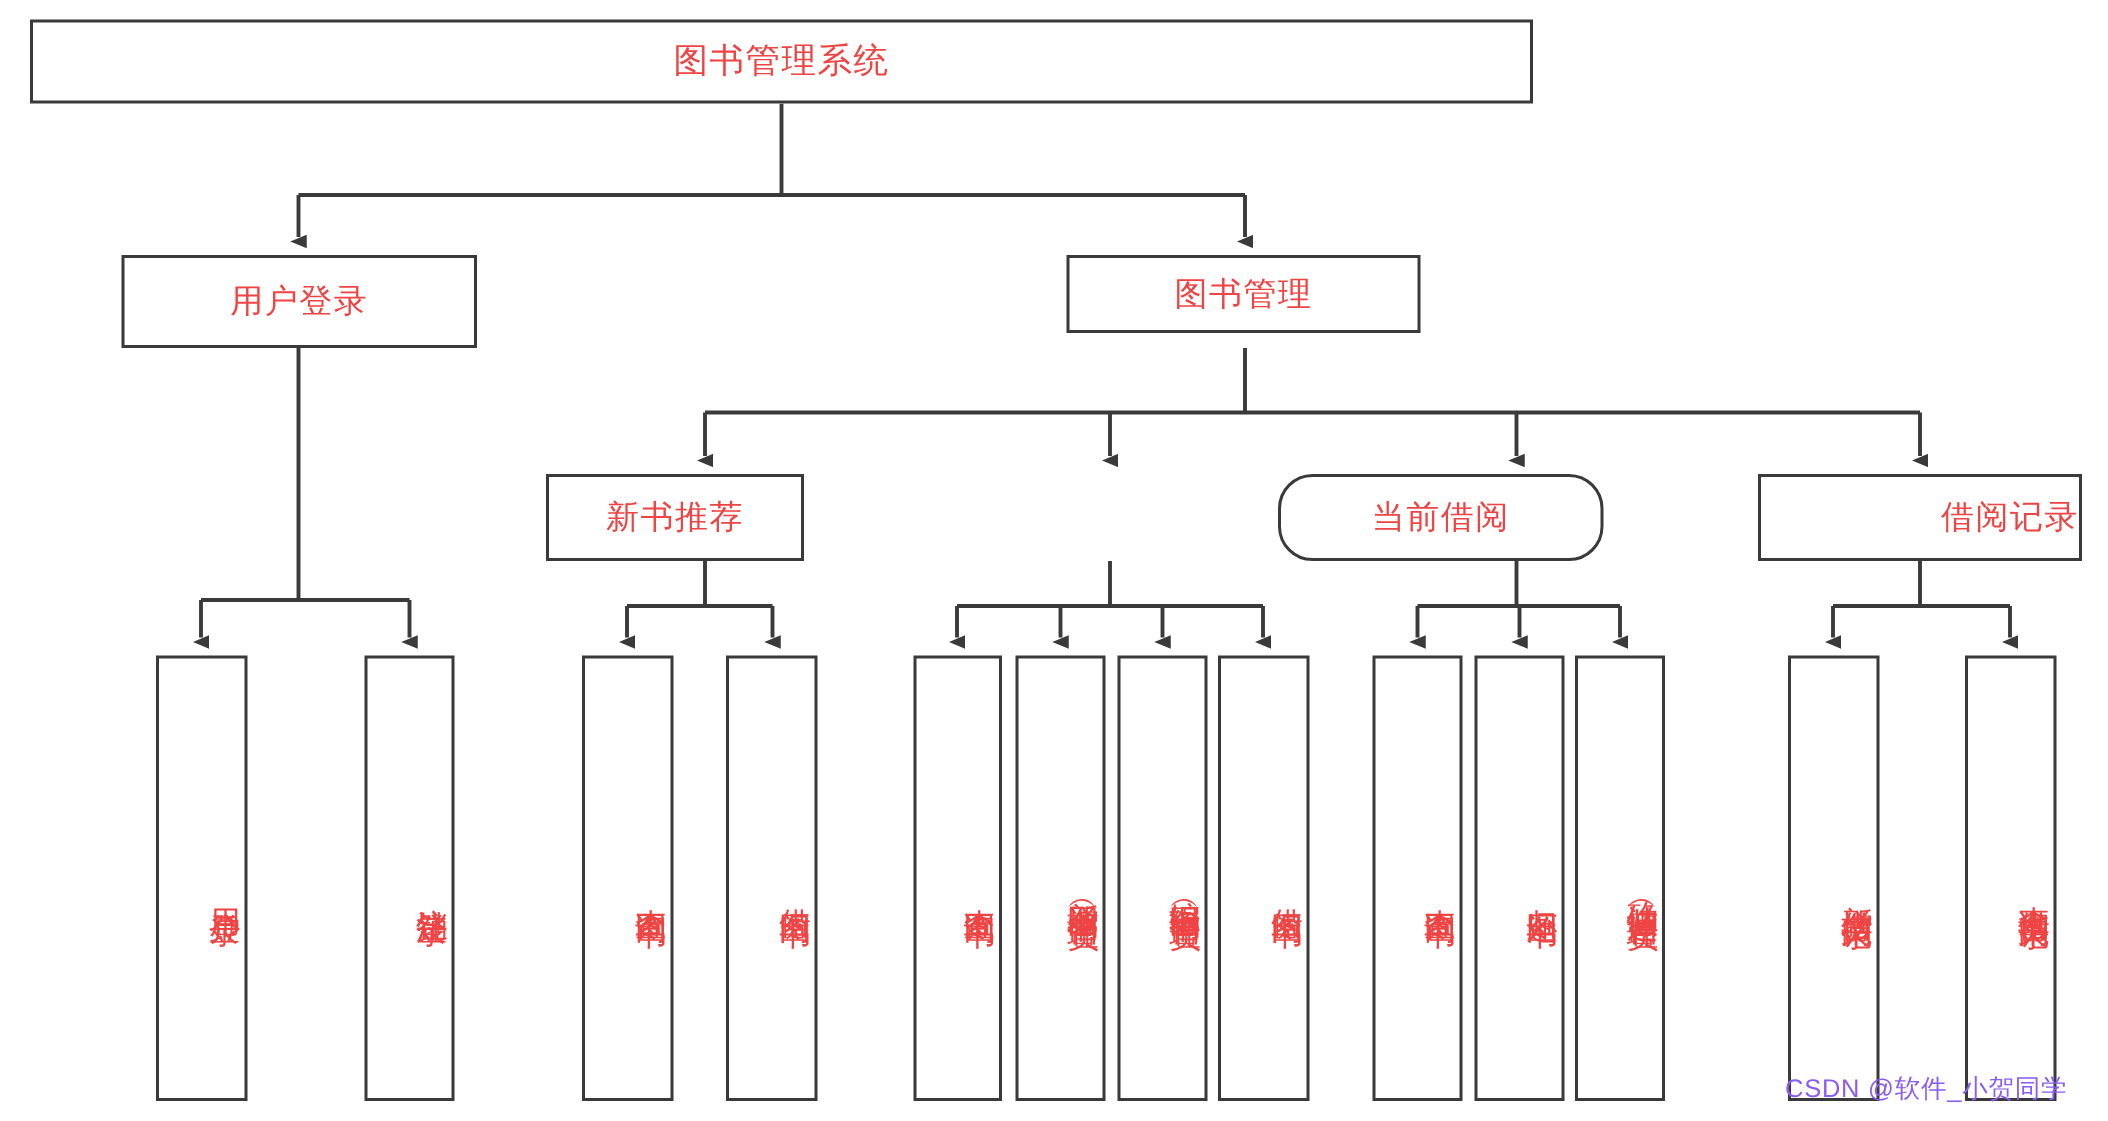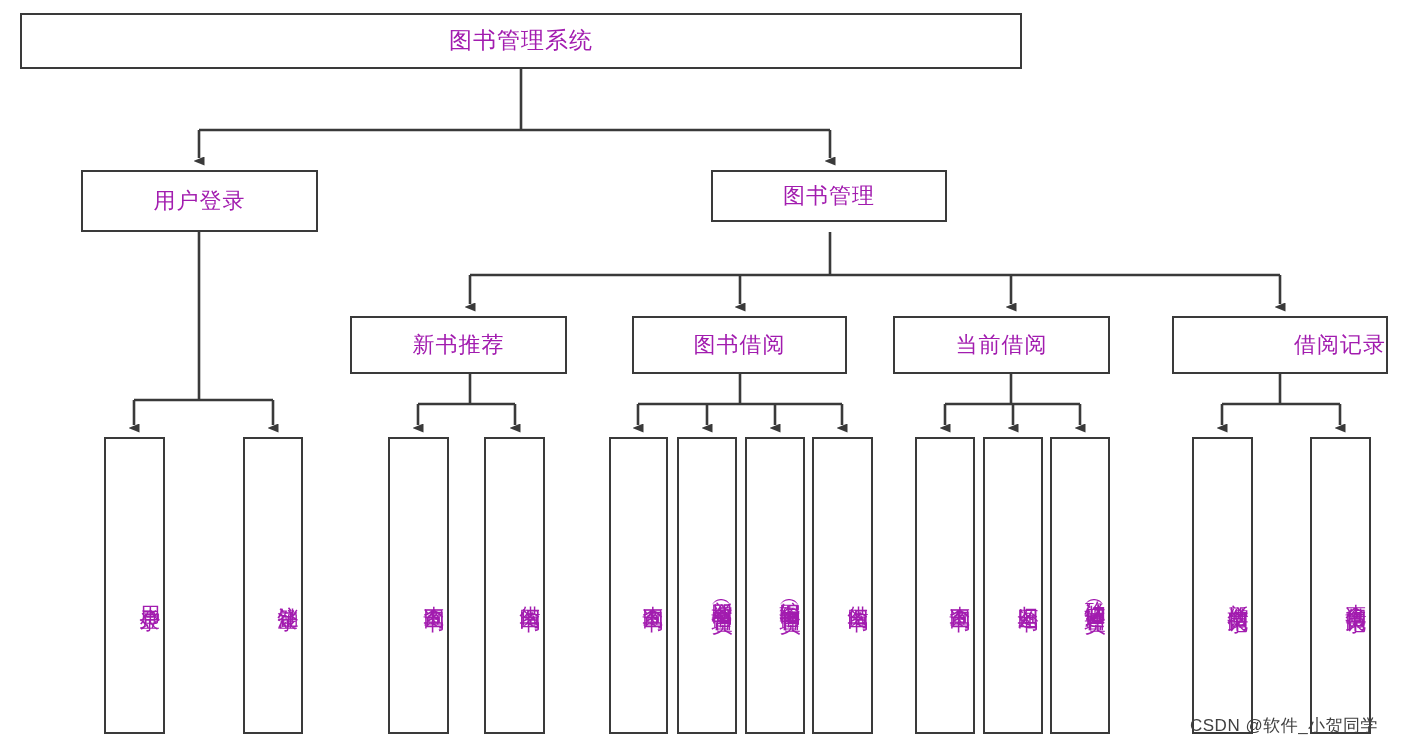--- a/index.html
+++ b/index.html
@@ -29,21 +29,21 @@
   }
   .node {
     position: absolute;
     box-sizing: border-box;
     border: 2px solid #3a3a3a;
     background: #ffffff;
     display: flex;
     align-items: center;
     justify-content: center;
     text-align: center;
-    color: #a21caf;
+    color: #ef4444;
     font-family: Liberation Serif, serif;
   }
   .node.horiz {
     font-size: 22px;
     letter-spacing: 1px;
     line-height: 1.2;
   }
   .node.root {
     font-size: 23px;
   }
@@ -58,21 +58,21 @@
     padding-top: 14px;
   }
   .node.vert > .vlabel {
     writing-mode: vertical-rl;
     text-orientation: upright;
     white-space: nowrap;
   }
   .watermark {
     position: absolute;
     font-size: 17px;
-    color: #404040;
+    color: #8b5cf6;
     white-space: nowrap;
     letter-spacing: 0.5px;
   }
 </style>
 </head>
 <body>
 
 <div id="diagram">
 
   <svg id="edges" viewBox="0 0 1405 747" width="1405" height="747">
@@ -130,29 +130,26 @@
   </div>
 
   <div class="node horiz" style="left:81px; top:170px; width:237px; height:62px;">
     <span>用户登录</span>
   </div>
 
   <div class="node horiz" style="left:711px; top:170px; width:236px; height:52px;">
     <span>图书管理</span>
   </div>
 
-  <div class="node horiz" style="left:350px; top:316px; width:217px; height:58px;">
+  <div class="node horiz" style="left:364px; top:316px; width:172px; height:58px;">
     <span>新书推荐</span>
   </div>
 
-  <div class="node horiz" style="left:632px; top:316px; width:215px; height:58px;">
-    <span>图书借阅</span>
-  </div>
-
-  <div class="node horiz" style="left:893px; top:316px; width:217px; height:58px;">
+
+  <div class="node horiz" style="left:852px; top:316px; width:217px; height:58px;border-radius:23px;">
     <span>当前借阅</span>
   </div>
 
   <div class="node horiz" style="left:1172px; top:316px; width:216px; height:58px;justify-content:flex-end;">
     <span>借阅记录</span>
   </div>
 
   <div class="node vert" style="left:104px; top:437px; width:61px; height:297px;">
     <span class="vlabel">用户登录</span>
   </div>

